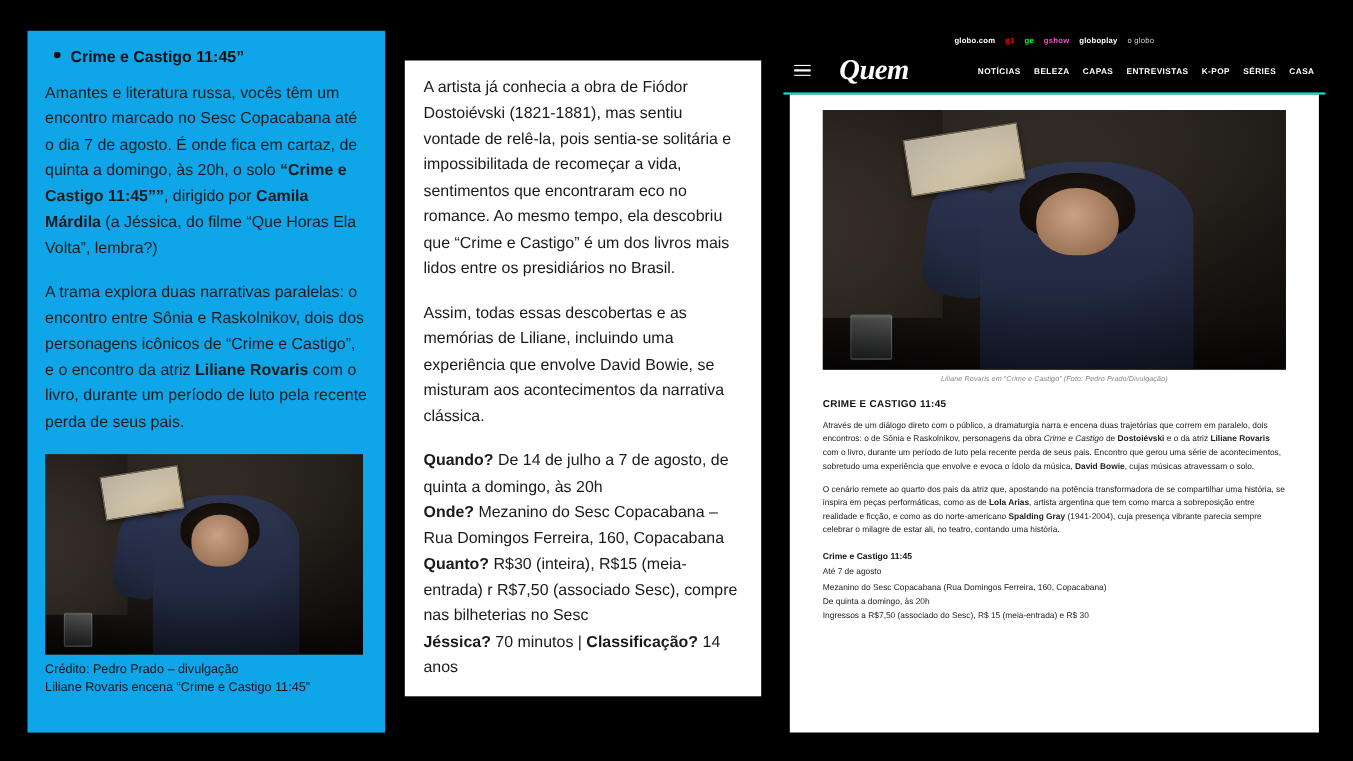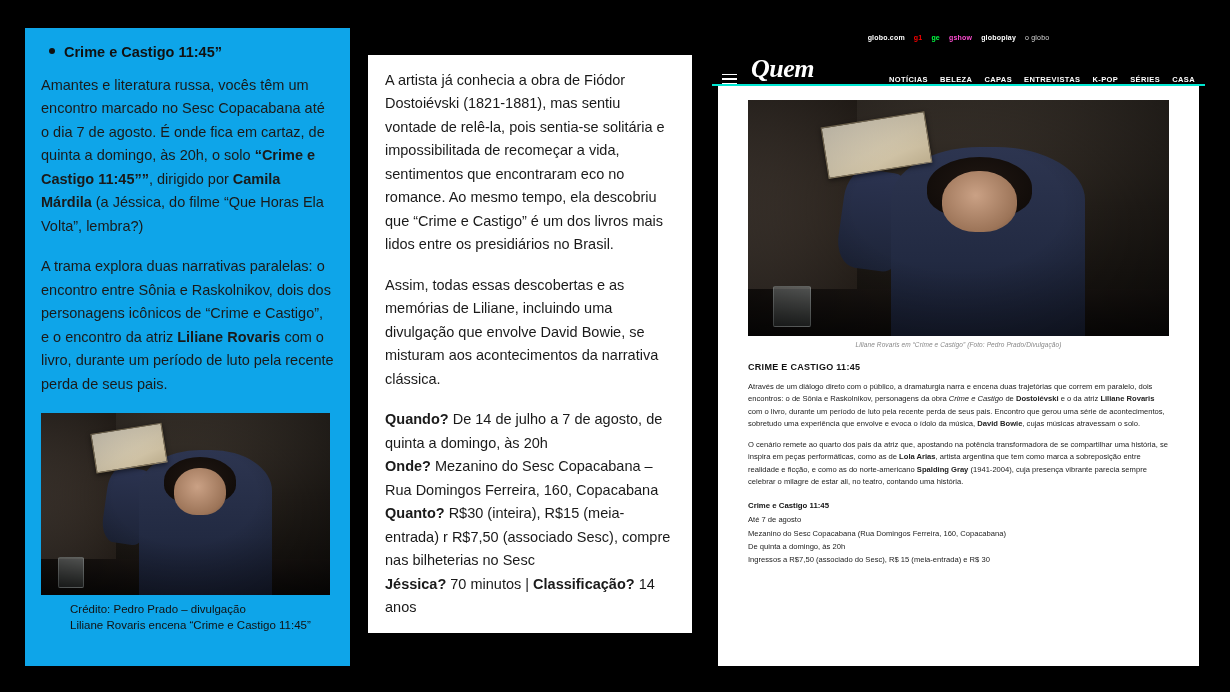--- a/index.html
+++ b/index.html
@@ -40,21 +40,20 @@
   .photo1 {
     width: 289px; height: 182px;
     margin: 4px 0 0 0;
     position: relative;
     overflow: hidden;
     background: #2b2520;
   }
   .c1-cap {
     font-size: 11.5px; line-height: 1.35; color: #111;
     margin-top: 7px;
-    margin-left: 29px;
   }
 
   
   .col2 {
     position: absolute;
     left: 368px; top: 55px;
     width: 324px; height: 578px;
     background: #fff;
     padding: 14px 17px 0 17px;
     overflow: hidden;
@@ -78,22 +77,22 @@
     display: flex; align-items: center; justify-content: center;
     gap: 9px; font-size: 7px; letter-spacing: .2px;
   }
   .globo-bar .bold { font-weight: bold; color: #fff; }
   .globo-bar .g1 { color: #ff0000; font-weight: bold; }
   .globo-bar .ge { color: #00ff41; font-weight: bold; }
   .globo-bar .gshow { color: #ff4dd2; font-weight: bold; }
   .globo-bar .gplay { color: #ffffff; font-weight: bold; }
 
   .quem-nav {
-    height: 42px; background: #000; display: flex; align-items: flex-end;
-    padding: 0 10px; gap: 0; border-bottom: 2px solid #00e5d0;
+    height: 42px; background: #000; display: flex; align-items: center;
+    padding: 0 10px; gap: 12px; border-bottom: 2px solid #00e5d0;
   }
   .hamburger { width: 15px; display: flex; flex-direction: column; gap: 3px; margin-right: 14px; }
   .hamburger span { display:block; height: 1.5px; background: #fff; width: 100%; }
   .quem-logo {
     color: #fff; font-family: "Liberation Serif", serif;
     font-size: 26px; font-weight: bold; letter-spacing: -.5px;
     font-style: italic;
   }
   .quem-menu {
     margin-left: auto; display: flex; gap: 12px;
@@ -226,21 +225,21 @@
       </div>
     </div>
     <div class="c1-cap">
       <div>Crédito: Pedro Prado – divulgação</div>
       <div>Liliane Rovaris encena “Crime e Castigo 11:45”</div>
     </div>
   </div>
 
   <div class="col2">
     <p class="c2-p">A artista já conhecia a obra de Fiódor Dostoiévski (1821-1881), mas sentiu vontade de relê-la, pois sentia-se solitária e impossibilitada de recomeçar a vida, sentimentos que encontraram eco no romance. Ao mesmo tempo, ela descobriu que “Crime e Castigo” é um dos livros mais lidos entre os presidiários no Brasil.</p>
-    <p class="c2-p">Assim, todas essas descobertas e as memórias de Liliane, incluindo uma divulgação que envolve David Bowie, se misturam aos acontecimentos da narrativa clássica.</p>
+    <p class="c2-p">Assim, todas essas descobertas e as memórias de Liliane, incluindo uma experiência que envolve David Bowie, se misturam aos acontecimentos da narrativa clássica.</p>
 
     <p class="c2-p">
       <b>Quando?</b><span> De 14 de julho a 7 de agosto, de quinta a domingo, às 20h</span><br>
       <b>Onde?</b><span> Mezanino do Sesc Copacabana – Rua Domingos Ferreira, 160, Copacabana</span><br>
       <b>Quanto?</b><span> R$30 (inteira), R$15 (meia-entrada) r R$7,50 (associado Sesc), compre nas bilheterias no Sesc</span><br>
       <b>Jéssica?</b><span> 70 minutos | <b>Classificação?</b> 14 anos</span><br>
       
     </p>
   </div>
 

